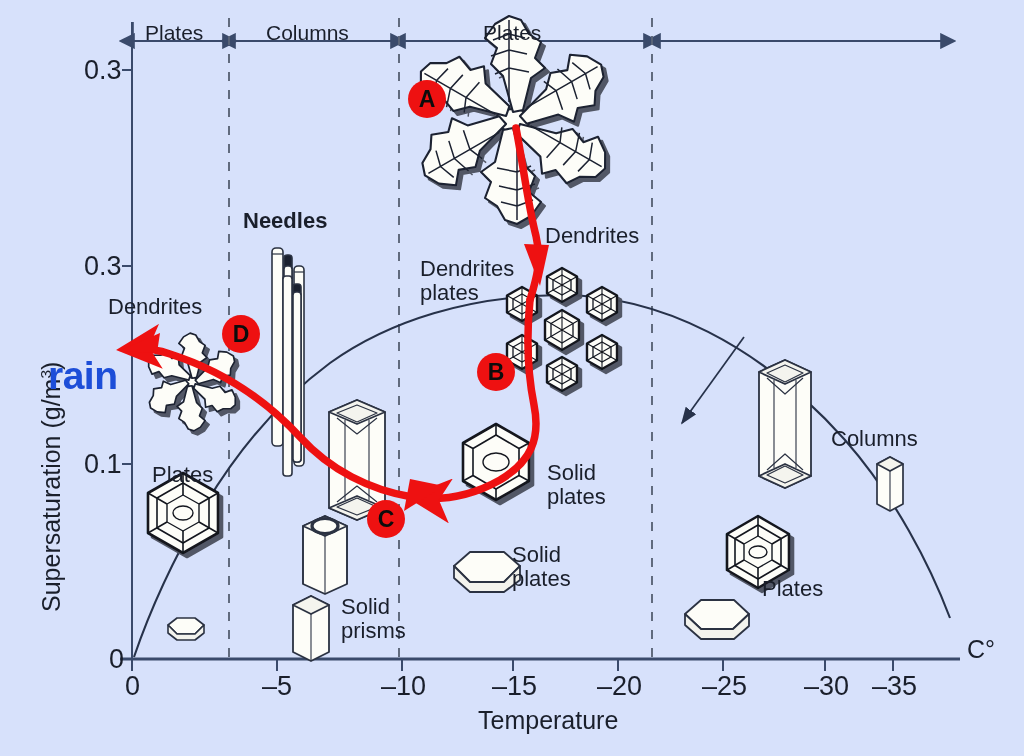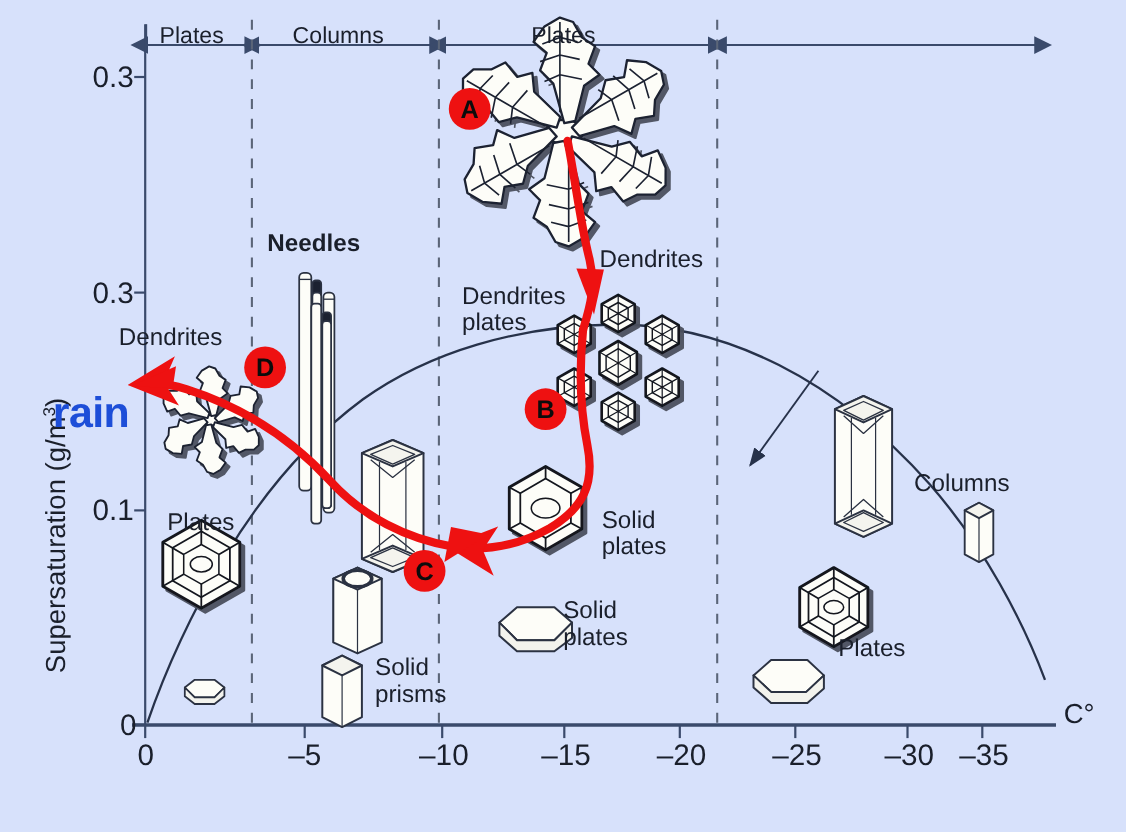--- a/index.html
+++ b/index.html
@@ -380,20 +380,21 @@
 
   <div class="lbl tick" style="left:125px;top:672px;">0</div>
   <div class="lbl tick" style="left:262px;top:672px;">–5</div>
   <div class="lbl tick" style="left:381px;top:672px;">–10</div>
   <div class="lbl tick" style="left:492px;top:672px;">–15</div>
   <div class="lbl tick" style="left:597px;top:672px;">–20</div>
   <div class="lbl tick" style="left:702px;top:672px;">–25</div>
   <div class="lbl tick" style="left:804px;top:672px;">–30</div>
   <div class="lbl tick" style="left:872px;top:672px;">–35</div>
 
+  <div class="lbl axis" style="left:478px;top:707px;">Temperature</div>
   <div class="lbl deg" style="left:967px;top:636px;">C°</div>
 
   <div class="lbl ylabel" style="left:38px;top:612px;"><span>Supersaturation (g/m</span><sup>3</sup><span>)</span></div>
 
   <div class="lbl crystal" style="left:243px;top:209px;font-weight:bold;">Needles</div>
   <div class="lbl crystal" style="left:108px;top:295px;">Dendrites</div>
   <div class="lbl crystal" style="left:545px;top:224px;">Dendrites</div>
   <div class="lbl crystal" style="left:420px;top:257px;">Dendrites
 plates</div>
   <div class="lbl crystal" style="left:152px;top:463px;">Plates</div>

